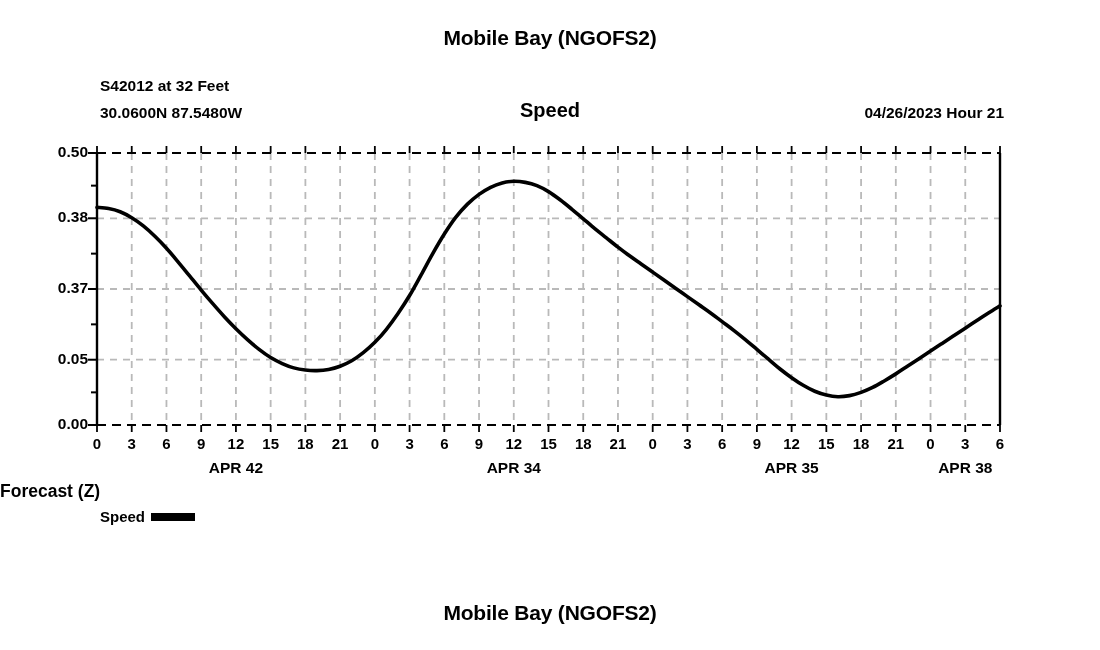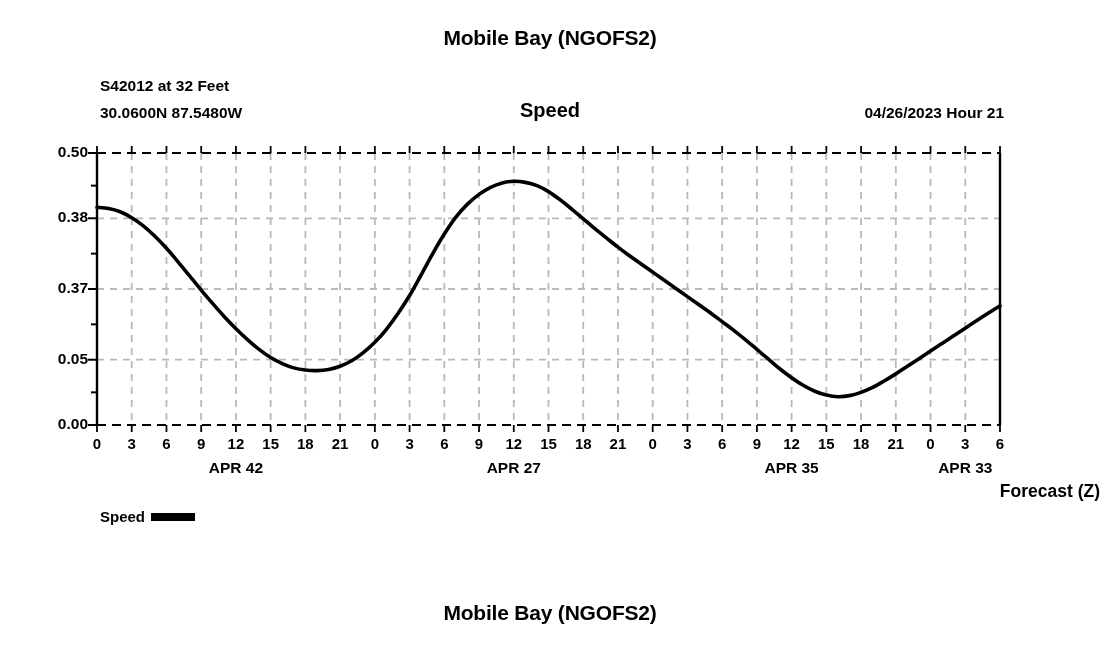--- a/index.html
+++ b/index.html
@@ -102,21 +102,21 @@
     font-weight: bold;
     text-align: center;
     white-space: nowrap;
     transform: translateX(-50%);
   }
   .xlabel {
     position: absolute;
     top: 481px;
     left: 0;
     width: 1100px;
-    text-align: right;
+    text-align: left;
     font-size: 17.5px;
     font-weight: bold;
   }
   .legend {
     position: absolute;
     left: 100px;
     top: 508px;
     display: flex;
     align-items: center;
     gap: 6px;
@@ -275,23 +275,23 @@
       <div class="xtick-label" style="left: 791.615px; top: 435px;">12</div>
       <div class="xtick-label" style="left: 826.346px; top: 435px;">15</div>
       <div class="xtick-label" style="left: 861.077px; top: 435px;">18</div>
       <div class="xtick-label" style="left: 895.808px; top: 435px;">21</div>
       <div class="xtick-label" style="left: 930.538px; top: 435px;">0</div>
       <div class="xtick-label" style="left: 965.269px; top: 435px;">3</div>
       <div class="xtick-label" style="left: 1000px; top: 435px;">6</div>
     </div>
   <div id="xday-layer">
       <div class="xday-label" style="left: 235.923px; top: 459px;">APR 42</div>
-      <div class="xday-label" style="left: 513.769px; top: 459px;">APR 27</div>
+      <div class="xday-label" style="left: 513.769px; top: 459px;">APR 34</div>
       <div class="xday-label" style="left: 791.615px; top: 459px;">APR 35</div>
-      <div class="xday-label" style="left: 965.269px; top: 459px;">APR 33</div>
+      <div class="xday-label" style="left: 965.269px; top: 459px;">APR 38</div>
     </div>
 
   <div class="xlabel">Forecast (Z)</div>
 
   <div class="legend">
     <span class="legend-text">Speed</span>
     <span class="legend-swatch"></span>
   </div>
 
   <div class="title-bottom">Mobile Bay (NGOFS2)</div>

